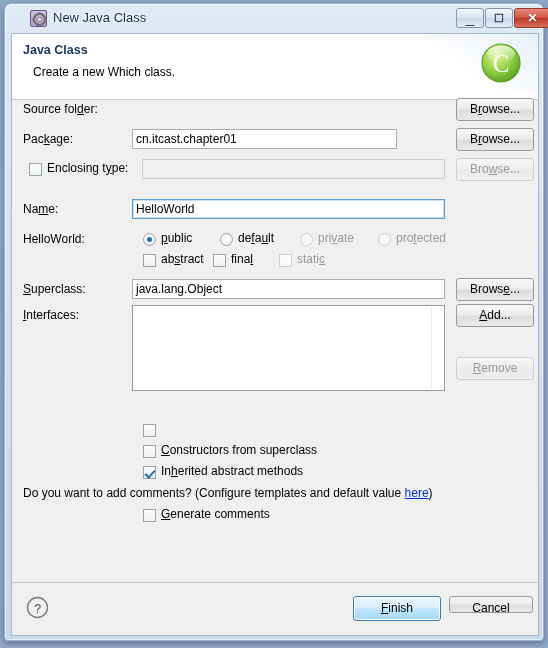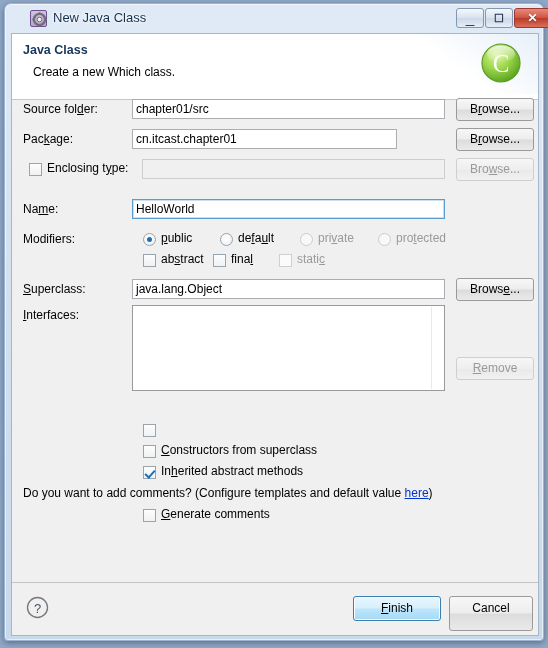--- a/index.html
+++ b/index.html
@@ -118,21 +118,21 @@
     content:"";position:absolute;right:12px;top:1px;bottom:1px;width:1px;background:#e3eaf1;
   }
   a.link{color:#0033cc;text-decoration:underline;}
   
   #footer{
     position:absolute;left:0;bottom:0;width:100%;height:53px;
     border-top:1px solid #c3c3c3;background:#f0f0f0;box-sizing:border-box;
   }
   #help-icon{position:absolute;left:14px;top:13px;width:23px;height:23px;}
   #btn-finish{position:absolute;right:97px;top:13px;width:88px;height:25px;line-height:23px;}
-  #btn-cancel{position:absolute;right:5px;top:13px;width:84px;height:35px;line-height:23px;margin-left:20px;}
+  #btn-cancel{position:absolute;right:5px;top:13px;width:84px;height:17px;line-height:23px;margin-left:20px;}
 </style>
 </head>
 <body>
 
 <div id="window">
 
   <div id="titlebar">
     <div id="title-icon">
       <svg width="15" height="15" viewBox="0 0 15 15">
         <circle cx="7.5" cy="7.5" r="5.6" fill="none" stroke="#6f6f78" stroke-width="2.4"></circle>
@@ -179,36 +179,35 @@
           <circle cx="22" cy="22" r="19" fill="url(#gc)" stroke="#5e9b2a" stroke-width="1.2"></circle>
           <ellipse cx="22" cy="13" rx="14" ry="8.5" fill="url(#gl)"></ellipse>
           <text x="22" y="30.5" text-anchor="middle" font-family="Liberation Serif, serif" font-size="25" fill="#ffffff">C</text>
         </svg>
       </div>
     </div>
 
     <div id="body">
 
       <div class="lbl" style="left:11px;top:10px">Source fol<u>d</u>er:</div>
-      <div class="inp" style="left:120px;top:7px;width:313px">chapter01/src</div>
       <div class="btn" style="left:444px;top:6px">B<u>r</u>owse...</div>
 
       <div class="lbl" style="left:11px;top:40px">Pac<u>k</u>age:</div>
       <div class="inp" style="left:120px;top:37px;width:265px">cn.itcast.chapter01</div>
       <div class="btn" style="left:444px;top:36px">B<u>r</u>owse...</div>
 
       <div class="chk" style="left:17px;top:71px"></div>
       <div class="lbl" style="left:35px;top:69px">Enclosing t<u>y</u>pe:</div>
       <div class="inp dis" style="left:130px;top:67px;width:303px"></div>
       <div class="btn dis" style="left:444px;top:66px">Bro<u>w</u>se...</div>
 
       <div class="lbl" style="left:11px;top:110px">Na<u>m</u>e:</div>
       <div class="inp focus" style="left:120px;top:107px;width:313px">HelloWorld</div>
 
-      <div class="lbl" style="left:11px;top:140px">Modifiers:</div>
+      <div class="lbl" style="left:11px;top:140px">HelloWorld:</div>
 
       <div class="rad on" style="left:131px;top:141px"></div>
       <div class="lbl" style="left:149px;top:139px"><u>p</u>ublic</div>
 
       <div class="rad" style="left:208px;top:141px"></div>
       <div class="lbl" style="left:226px;top:139px">de<u>f</u>a<u>u</u>lt</div>
 
       <div class="rad dis" style="left:288px;top:141px"></div>
       <div class="lbl dis" style="left:306px;top:139px">pri<u>v</u>ate</div>
 
@@ -223,20 +222,21 @@
 
       <div class="chk dis" style="left:267px;top:162px"></div>
       <div class="lbl dis" style="left:285px;top:160px">stati<u>c</u></div>
 
       <div class="lbl" style="left:11px;top:190px"><u>S</u>uperclass:</div>
       <div class="inp" style="left:120px;top:187px;width:313px">java.lang.Object</div>
       <div class="btn" style="left:444px;top:186px">Brows<u>e</u>...</div>
 
       <div class="lbl" style="left:11px;top:216px"><u>I</u>nterfaces:</div>
       <div id="iface-list" style="left:120px;top:213px;width:313px;height:86px"></div>
+      <div class="btn" style="left:444px;top:212px"><u>A</u>dd...</div>
       <div class="btn dis" style="left:444px;top:265px"><u>R</u>emove</div>
 
 
       <div class="chk" style="left:131px;top:332px"></div>
 
       <div class="chk" style="left:131px;top:353px"></div>
       <div class="lbl" style="left:149px;top:351px"><u>C</u>onstructors from superclass</div>
 
       <div class="chk on" style="left:131px;top:374px"></div>
       <div class="lbl" style="left:11px;top:394px">

